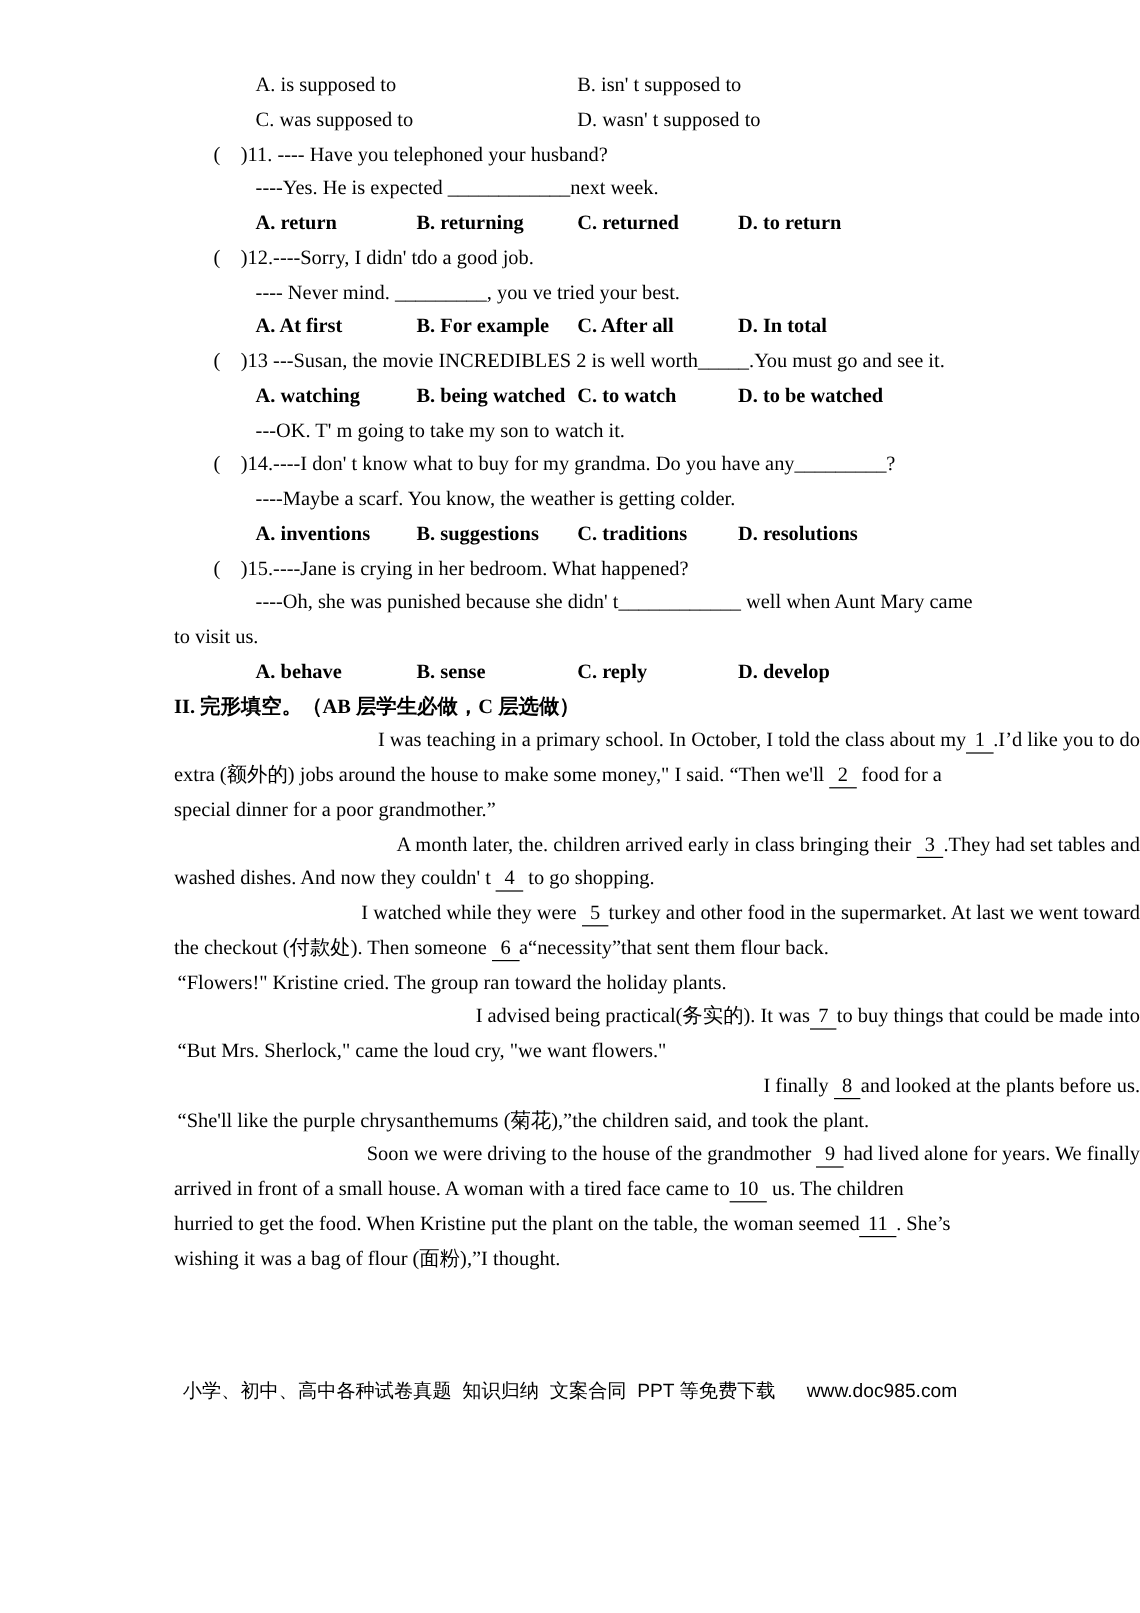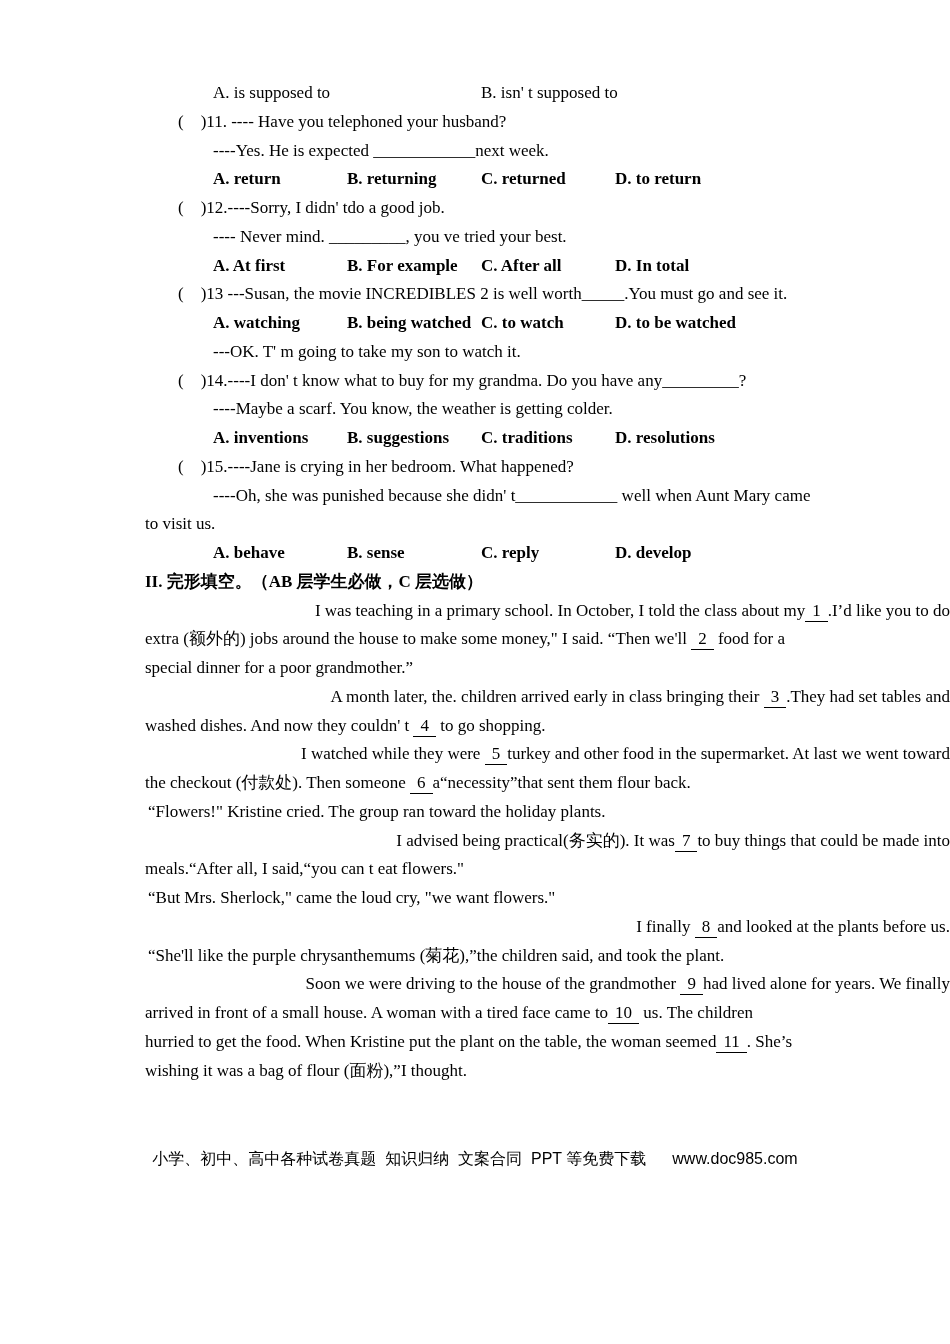--- a/index.html
+++ b/index.html
@@ -6,21 +6,21 @@
   .page {
     position: relative;
     width: 950px;
     height: 1344px;
     background: #ffffff;
     color: #000000;
     font-family: "Liberation Serif", "DejaVu Serif", serif;
     font-size: 17px;
     overflow: hidden;
     box-sizing: border-box;
-    padding: 79px 0 0 145px;
+    padding: 57px 0 0 145px;
   }
   .line {
     line-height: 28.75px;
     white-space: pre;
   }
   .ind-flush { padding-left: 0; }
   .ind-q     { padding-left: 33px; }   
   .ind-a     { padding-left: 68px; }   
   .ind-para  { padding-left: 8px; text-align: right; }    
   .ind-quote { padding-left: 3px; }    
@@ -53,20 +53,21 @@
   }
   .footer .site { margin-left: 26px; }
 </style>
 </head>
 <body>
 
 <div class="page">
 
   <div>
       <div class="line opts opts2"><span class="cell">A. is supposed to</span><span class="cell">B. isn' t supposed to</span></div>
+      <div class="line opts opts2"><span class="cell">C. was supposed to</span><span class="cell">D. wasn' t supposed to</span></div>
       <div class="line ind-q">(    )11. ---- Have you telephoned your husband?</div>
       <div class="line ind-a">----Yes. He is expected ____________next week.</div>
       <div class="line opts opts4"><span class="cell">A. return</span><span class="cell">B. returning</span><span class="cell">C. returned</span><span class="cell">D. to return</span></div>
       <div class="line ind-q">(    )12.----Sorry, I didn' tdo a good job.</div>
       <div class="line ind-a">---- Never mind. _________, you ve tried your best.</div>
       <div class="line opts opts4"><span class="cell">A. At first</span><span class="cell">B. For example</span><span class="cell">C. After all</span><span class="cell">D. In total</span></div>
       <div class="line ind-q">(    )13 ---Susan, the movie INCREDIBLES 2 is well worth_____.You must go and see it.</div>
       <div class="line opts opts4"><span class="cell">A. watching</span><span class="cell">B. being watched</span><span class="cell">C. to watch</span><span class="cell">D. to be watched</span></div>
       <div class="line ind-a">---OK. T' m going to take my son to watch it.</div>
       <div class="line ind-q">(    )14.----I don' t know what to buy for my grandma. Do you have any_________?</div>
@@ -83,21 +84,20 @@
   <div>
       <div class="line ind-para"><span>I was teaching in a primary school. In October, I told the class about my</span><span class="blank">1</span><span>.I’d like you to do</span></div>
       <div class="line ind-flush"><span>extra (额外的) jobs around the house to make some money," I said. “Then we'll </span><span class="blank">2</span><span> food for a</span></div>
       <div class="line ind-flush"><span>special dinner for a poor grandmother.”</span></div>
       <div class="line ind-para"><span>A month later, the. children arrived early in class bringing their </span><span class="blank">3</span><span>.They had set tables and</span></div>
       <div class="line ind-flush"><span>washed dishes. And now they couldn' t </span><span class="blank">4</span><span> to go shopping.</span></div>
       <div class="line ind-para"><span>I watched while they were </span><span class="blank">5</span><span>turkey and other food in the supermarket. At last we went toward</span></div>
       <div class="line ind-flush"><span>the checkout (付款处). Then someone </span><span class="blank">6</span><span>a“necessity”that sent them flour back.</span></div>
       <div class="line ind-quote"><span>“Flowers!" Kristine cried. The group ran toward the holiday plants.</span></div>
       <div class="line ind-para"><span>I advised being practical(务实的). It was</span><span class="blank">7</span><span>to buy things that could be made into</span></div>
-      <div class="line ind-flush"><span>meals.“After all, I said,“you can t eat flowers."</span></div>
       <div class="line ind-quote"><span>“But Mrs. Sherlock," came the loud cry, "we want flowers."</span></div>
       <div class="line ind-para"><span>I finally </span><span class="blank">8</span><span>and looked at the plants before us.</span></div>
       <div class="line ind-quote"><span>“She'll like the purple chrysanthemums (菊花),”the children said, and took the plant.</span></div>
       <div class="line ind-para"><span>Soon we were driving to the house of the grandmother </span><span class="blank">9</span><span>had lived alone for years. We finally</span></div>
       <div class="line ind-flush"><span>arrived in front of a small house. A woman with a tired face came to</span><span class="blank">10</span><span> us. The children</span></div>
       <div class="line ind-flush"><span>hurried to get the food. When Kristine put the plant on the table, the woman seemed</span><span class="blank">11</span><span>. She’s</span></div>
       <div class="line ind-flush"><span>wishing it was a bag of flour (面粉),”I thought.</span></div>
     </div>
 
   <div class="footer"><span>小学、初中、高中各种试卷真题  知识归纳  文案合同  PPT 等免费下载</span><span class="site">www.doc985.com</span></div>

